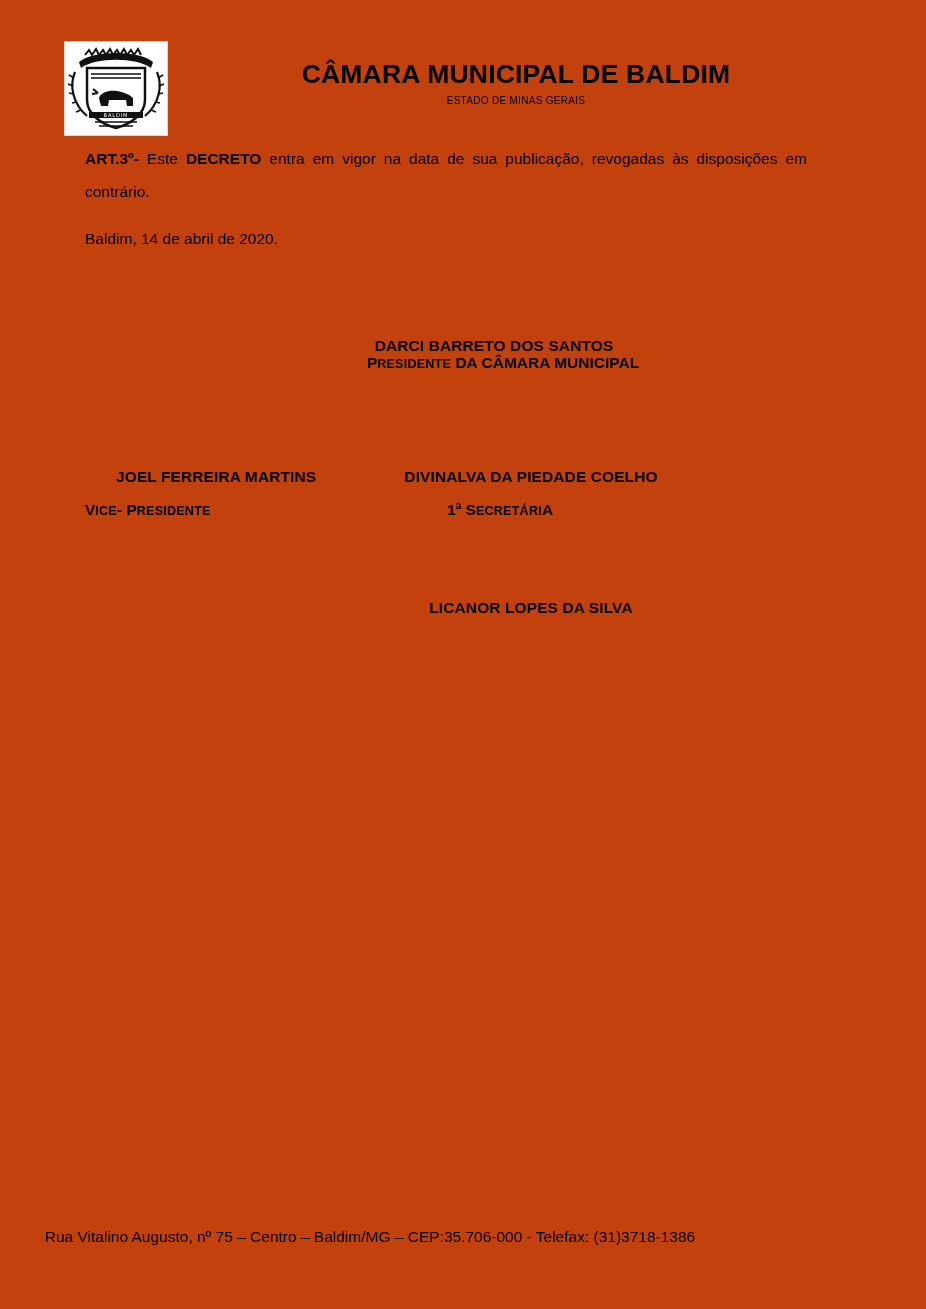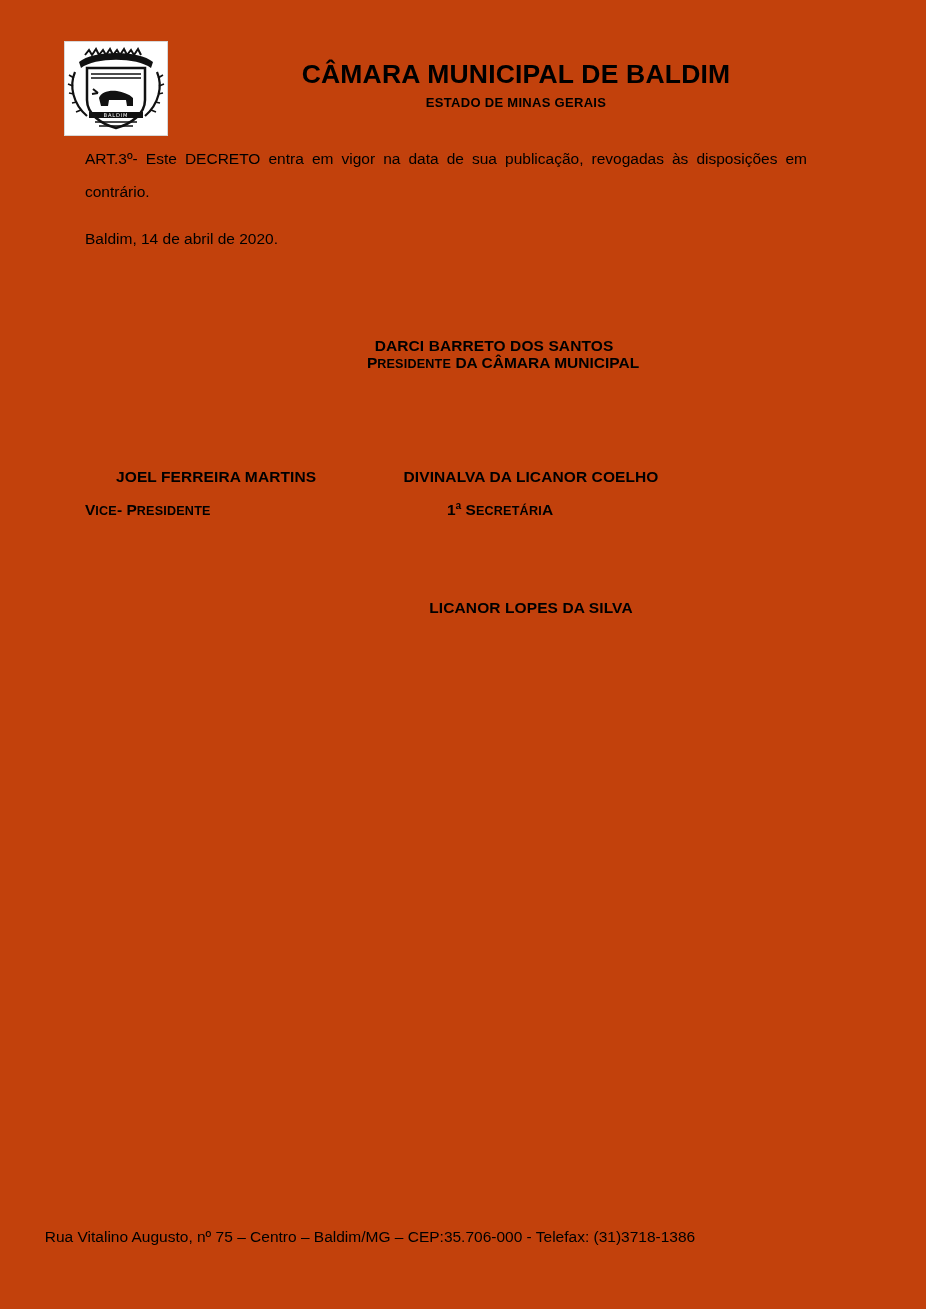--- a/index.html
+++ b/index.html
@@ -45,41 +45,41 @@
     width: 680px;
     text-align: center;
   }
   .header-title {
     font-size: 26.5px;
     font-weight: bold;
     letter-spacing: 0.2px;
     line-height: 1.1;
   }
   .header-subtitle {
-    font-size: 13px;
-    font-weight: bold;
+    font-size: 10px;
+    font-weight: normal;
     margin-top: 6px;
     letter-spacing: 0.3px;
   }
 
   
   .body-block {
     position: absolute;
     left: 85px;
     top: 142px;
     width: 722px;
   }
   .para {
     font-size: 15.5px;
     line-height: 2.15;
     text-align: justify;
     text-justify: inter-word;
     margin: 0;
   }
-  .para b { font-weight: normal; }
+  .para b { font-weight: bold; }
 
   .date-line {
     position: absolute;
     left: 85px;
     top: 227px;
     font-size: 15.5px;
     line-height: 1.6;
   }
 
   
@@ -192,21 +192,21 @@
   <div class="sig-center sig-name" id="president-name">DARCI BARRETO DOS SANTOS</div>
   <div class="sig-center" id="president-role">
     <span class="smallcaps-lead">P</span><span class="smallcaps">RESIDENTE</span><span class="smallcaps-lead"> DA CÂMARA MUNICIPAL</span>
   </div>
 
   <div class="sig-left sig-name" id="vice-name">JOEL FERREIRA MARTINS</div>
   <div class="sig-left" id="vice-role">
     <span class="smallcaps-lead">V</span><span class="smallcaps">ICE</span><span class="smallcaps-lead">- P</span><span class="smallcaps">RESIDENTE</span>
   </div>
 
-  <div class="sig-mid sig-name" id="sec1-name">DIVINALVA DA LICANOR COELHO</div>
+  <div class="sig-mid sig-name" id="sec1-name">DIVINALVA DA PIEDADE COELHO</div>
   <div class="sig-mid" id="sec1-role">
     <span class="smallcaps-lead">1ª  S</span><span class="smallcaps">ECRETÁRI</span><span class="smallcaps-lead">A</span>
   </div>
 
   <div class="sig-mid sig-name" id="sec2-name">LICANOR LOPES DA SILVA</div>
 
   <div class="footer">Rua Vitalino Augusto, nº 75 – Centro – Baldim/MG –  CEP:35.706-000 - Telefax: (31)3718-1386</div>
 
 </div>
 

